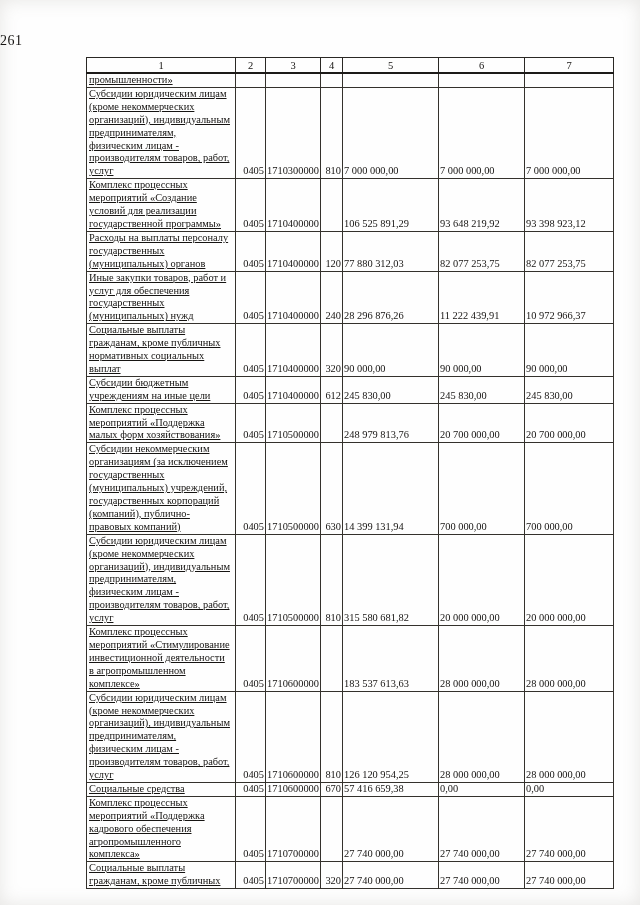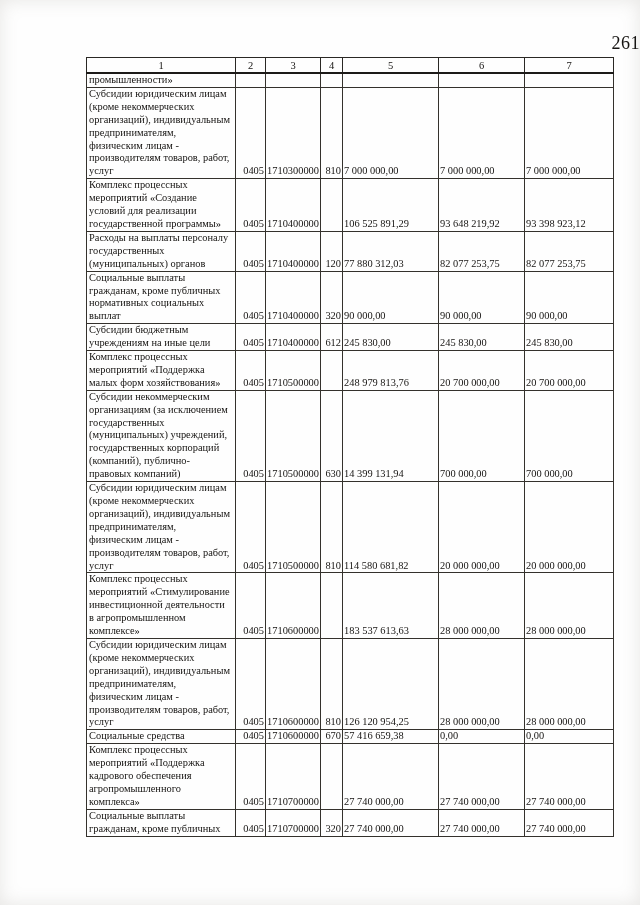--- a/index.html
+++ b/index.html
@@ -15,22 +15,22 @@
     box-shadow: inset 0 0 18px rgba(120,115,105,0.18);
     overflow: hidden;
     font-family: "Liberation Serif", "DejaVu Serif", serif;
     color: #161412;
   }
   .page-number {
     position: absolute;
     top: 33px;
     left: 0;
     width: 100%;
-    text-align: right;
-    font-size: 18px;
+    text-align: left;
+    font-size: 14px;
     letter-spacing: 0.5px;
   }
   table.budget {
     position: absolute;
     top: 57px;
     left: 86px;
     border-collapse: collapse;
     table-layout: fixed;
     width: 527px;
     border: 1.6px solid #1c1a18;
@@ -51,20 +51,21 @@
     line-height: 12.9px;
     padding: 0 1px;
     vertical-align: bottom;
     overflow: hidden;
   }
   table.budget td.c1 {
     vertical-align: top;
     text-align: left;
     padding-left: 2px;
     padding-right: 3px;
+    text-decoration: underline;
   }
   table.budget td.c2, table.budget td.c3, table.budget td.c4 {
     text-align: right;
     white-space: nowrap;
   }
   table.budget td.c5, table.budget td.c6, table.budget td.c7 {
     text-align: left;
     white-space: nowrap;
     padding-right: 2px;
   }
@@ -134,20 +135,29 @@
         <tr>
           <td class="c1">Расходы на выплаты персоналу государственных (муниципальных) органов</td>
           <td class="c2">0405</td>
           <td class="c3">1710400000</td>
           <td class="c4">120</td>
           <td class="c5">77 880 312,03</td>
           <td class="c6">82 077 253,75</td>
           <td class="c7">82 077 253,75</td>
         </tr>
         <tr>
+          <td class="c1">Иные закупки товаров, работ и услуг для обеспечения государственных (муниципальных) нужд</td>
+          <td class="c2">0405</td>
+          <td class="c3">1710400000</td>
+          <td class="c4">240</td>
+          <td class="c5">28 296 876,26</td>
+          <td class="c6">11 222 439,91</td>
+          <td class="c7">10 972 966,37</td>
+        </tr>
+        <tr>
           <td class="c1">Социальные выплаты гражданам, кроме публичных нормативных социальных выплат</td>
           <td class="c2">0405</td>
           <td class="c3">1710400000</td>
           <td class="c4">320</td>
           <td class="c5">90 000,00</td>
           <td class="c6">90 000,00</td>
           <td class="c7">90 000,00</td>
         </tr>
         <tr>
           <td class="c1">Субсидии бюджетным учреждениям на иные цели</td>
@@ -174,21 +184,21 @@
           <td class="c4">630</td>
           <td class="c5">14 399 131,94</td>
           <td class="c6">700 000,00</td>
           <td class="c7">700 000,00</td>
         </tr>
         <tr>
           <td class="c1">Субсидии юридическим лицам (кроме некоммерческих организаций), индивидуальным предпринимателям, физическим лицам - производителям товаров, работ, услуг</td>
           <td class="c2">0405</td>
           <td class="c3">1710500000</td>
           <td class="c4">810</td>
-          <td class="c5">114 580 681,82</td>
+          <td class="c5">315 580 681,82</td>
           <td class="c6">20 000 000,00</td>
           <td class="c7">20 000 000,00</td>
         </tr>
         <tr>
           <td class="c1">Комплекс процессных мероприятий «Стимулирование инвестиционной деятельности в агропромышленном комплексе»</td>
           <td class="c2">0405</td>
           <td class="c3">1710600000</td>
           <td class="c4"></td>
           <td class="c5">183 537 613,63</td>
           <td class="c6">28 000 000,00</td>

